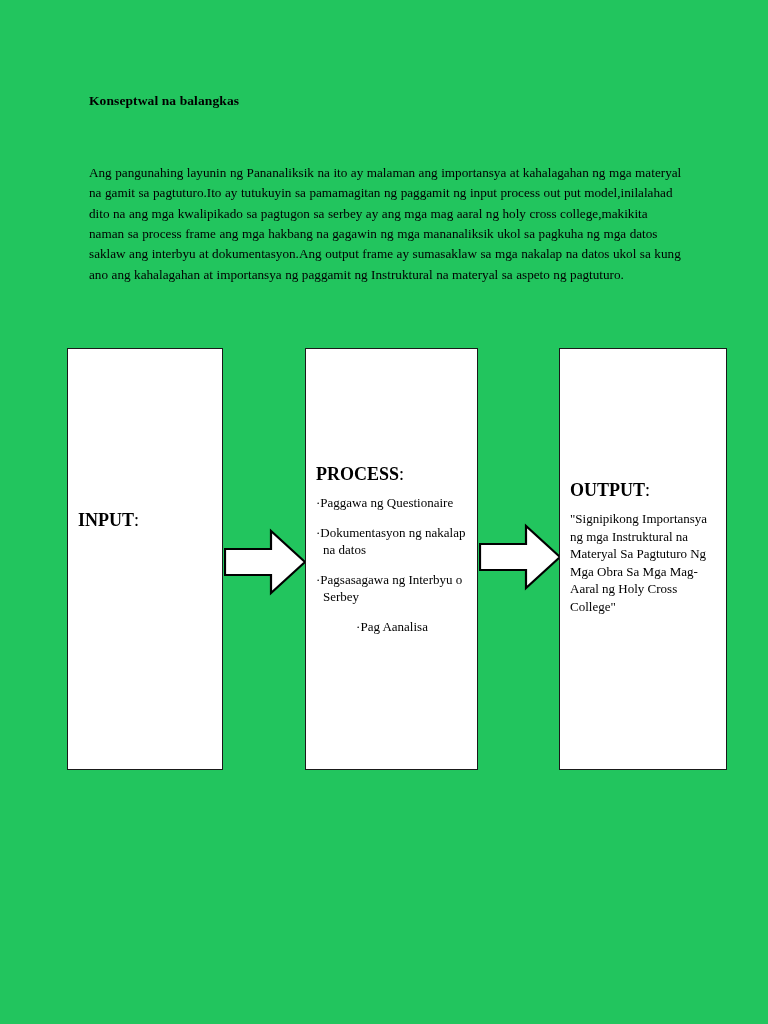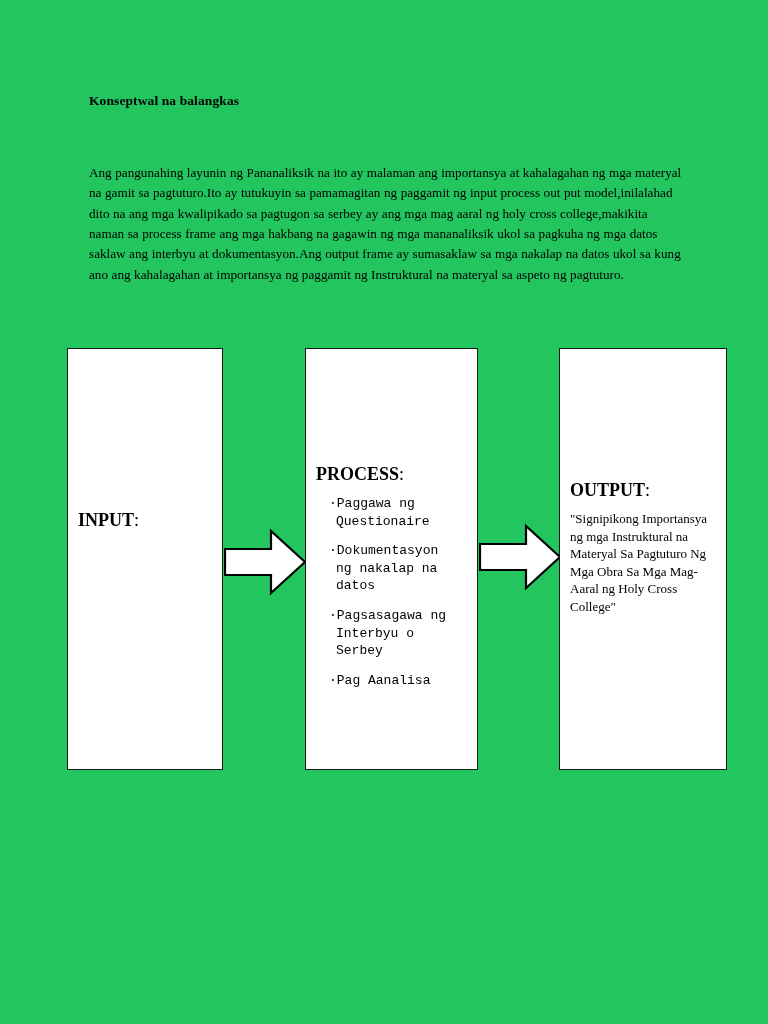--- a/index.html
+++ b/index.html
@@ -85,32 +85,31 @@
   }
 
   .box-text {
     font-size: 13px;
     line-height: 17.6px;
     margin: 0;
   }
 
   .bullet-list {
     list-style: none;
-    margin: 13px;
+    margin: 0;
     padding: 0;
-    font-family: Liberation Mono, monospace;
   }
   .bullet-list li {
     font-size: 13px;
     line-height: 17.6px;
     margin: 0 0 12px 0;
     padding-left: 7px;
     text-indent: -7px;
   }
-  .bullet-list li:last-child { margin-bottom: 0; }
+  .bullet-list li:last-child { margin-bottom: 0; text-align: center; }
   .bullet-list li .dot {
     font-size: 13px;
   }
 
   
   .block-arrow {
     position: absolute;
   }
   #arrow-1 { left: 224px; top: 528px; width: 82px; height: 68px; }
   #arrow-2 { left: 479px; top: 523px; width: 82px; height: 68px; }

